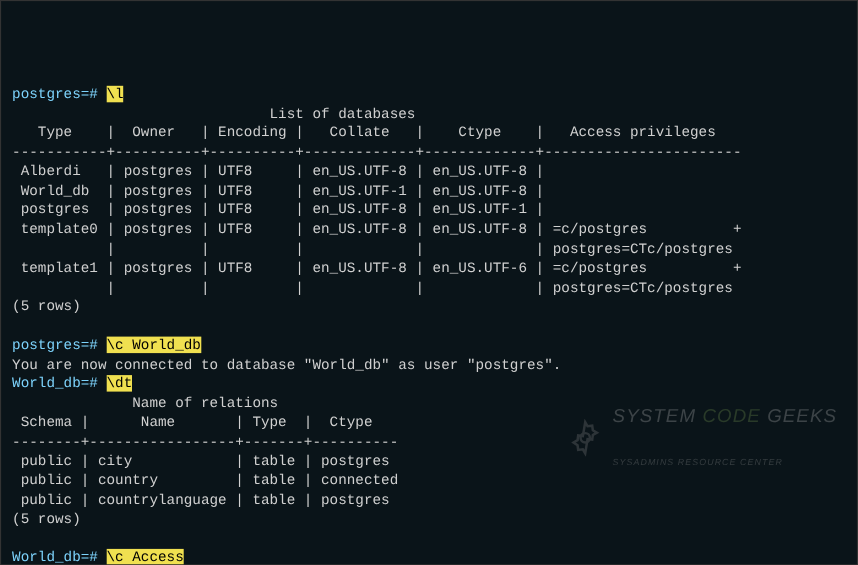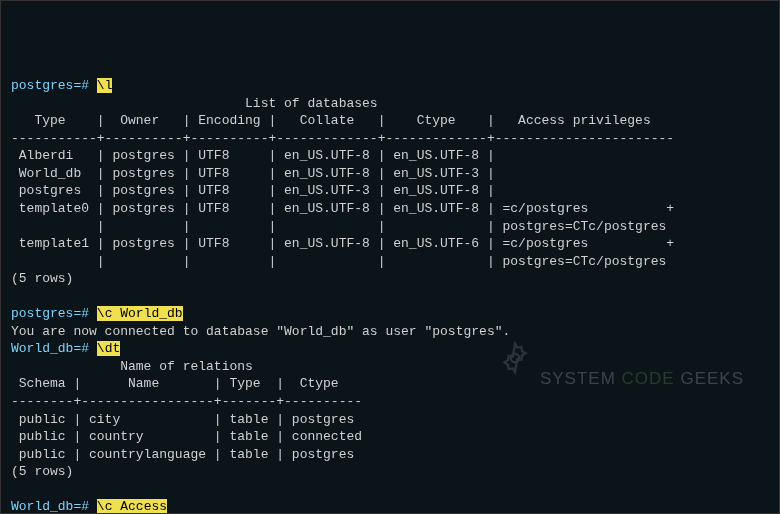--- a/index.html
+++ b/index.html
@@ -14,45 +14,47 @@
       width: 780px;
       height: 514px;
       overflow: hidden;
       position: relative;
       border: 1px solid #333;
     }
     .prompt { color: #7dd3fc; }
     .cmd { background: #f0e050; color: #000; }
     .watermark {
       position: absolute;
-      right: 35px;
+      right: 18px;
       top: 340px;
       opacity: 0.28;
       display: flex;
+      align-items: center;
       gap: 8px;
       pointer-events: none;
+      font-style: italic;
     }
     .watermark svg { width: 34px; height: 34px; }
     .watermark-text { line-height: 1.1; }
     .watermark-text .t1 { font-family: Arial, sans-serif; font-size: 17px; letter-spacing: 1px; color: #bdbdbd; font-weight: 500; }
     .watermark-text .t1 .g { color: #7a9e52; }
     .watermark-text .t2 { font-family: Arial, sans-serif; font-size: 8px; letter-spacing: 1px; color: #9e9e9e; }
   </style>
 </head>
 <body>
 
 
 
 <span class="prompt">postgres=# </span><span class="cmd">\l</span>
 <span>                              List of databases</span>
 <span>   Type    |  Owner   | Encoding |   Collate   |    Ctype    |   Access privileges   </span>
 <span>-----------+----------+----------+-------------+-------------+-----------------------</span>
 <span> Alberdi   | postgres | UTF8     | en_US.UTF-8 | en_US.UTF-8 | </span>
-<span> World_db  | postgres | UTF8     | en_US.UTF-8 | en_US.UTF-3 | </span>
-<span> postgres  | postgres | UTF8     | en_US.UTF-3 | en_US.UTF-8 | </span>
+<span> World_db  | postgres | UTF8     | en_US.UTF-1 | en_US.UTF-8 | </span>
+<span> postgres  | postgres | UTF8     | en_US.UTF-8 | en_US.UTF-1 | </span>
 <span> template0 | postgres | UTF8     | en_US.UTF-8 | en_US.UTF-8 | =c/postgres          +</span>
 <span>           |          |          |             |             | postgres=CTc/postgres</span>
 <span> template1 | postgres | UTF8     | en_US.UTF-8 | en_US.UTF-6 | =c/postgres          +</span>
 <span>           |          |          |             |             | postgres=CTc/postgres</span>
 <span>(5 rows)</span>
 
 <span class="prompt">postgres=# </span><span class="cmd">\c World_db</span>
 <span>You are now connected to database "World_db" as user "postgres".</span>
 <span class="prompt">World_db=# </span><span class="cmd">\dt</span>
 <span>              Name of relations</span>
@@ -67,17 +69,18 @@
 
 
 
 <div class="watermark">
   <svg viewBox="0 0 24 24" fill="none" stroke="#888" stroke-width="1.6">
     <circle cx="12" cy="12" r="3"></circle>
     <path d="M12 2l1.5 2.6 3-0.4 0.4 3 2.6 1.5-2.6 1.5-0.4 3-3-0.4L12 22l-1.5-2.6-3 0.4-0.4-3L4.5 15l2.6-1.5 0.4-3 3 0.4z"></path>
   </svg>
   <div class="watermark-text">
     <div class="t1"><span>SYSTEM</span> <span class="g">CODE</span> <span>GEEKS</span></div>
+    <div class="t2">SYSADMINS RESOURCE CENTER</div>
   </div>
 </div>
 
 
 
 
 </body></html>

